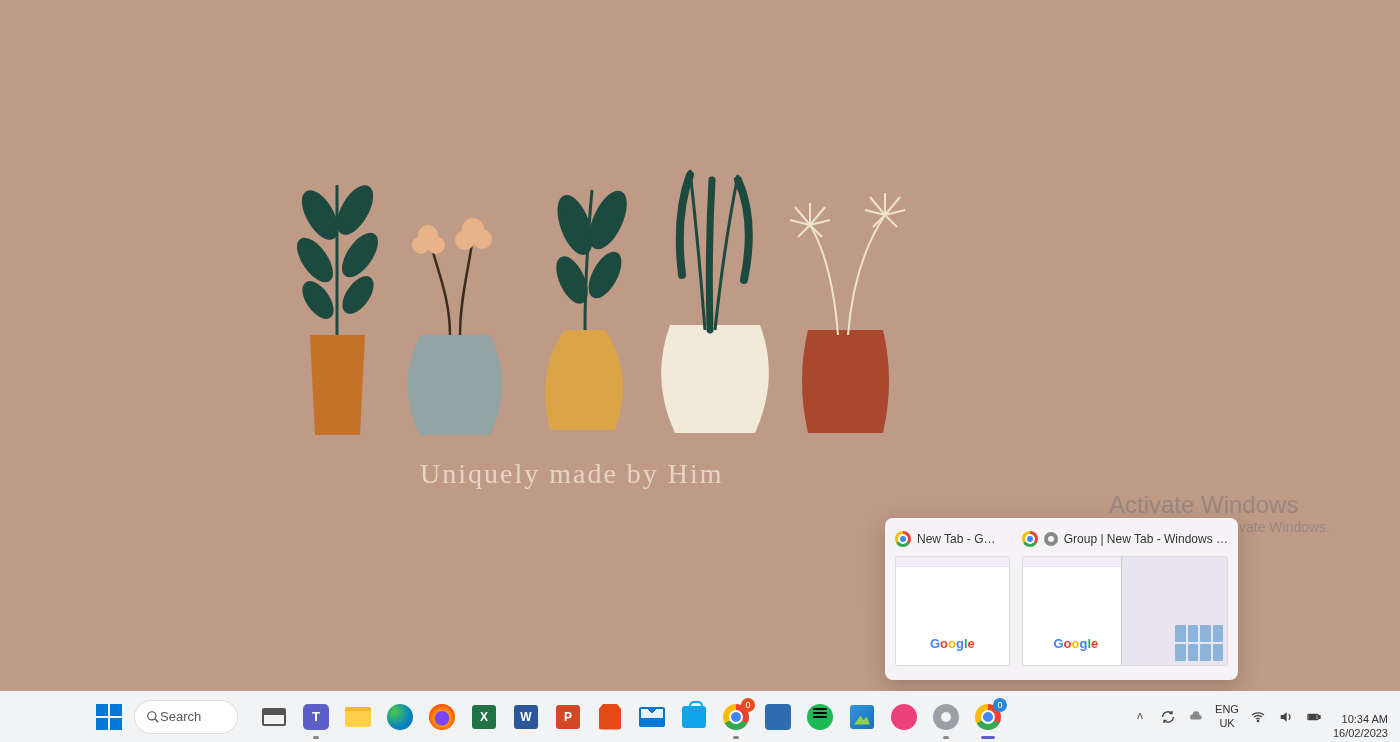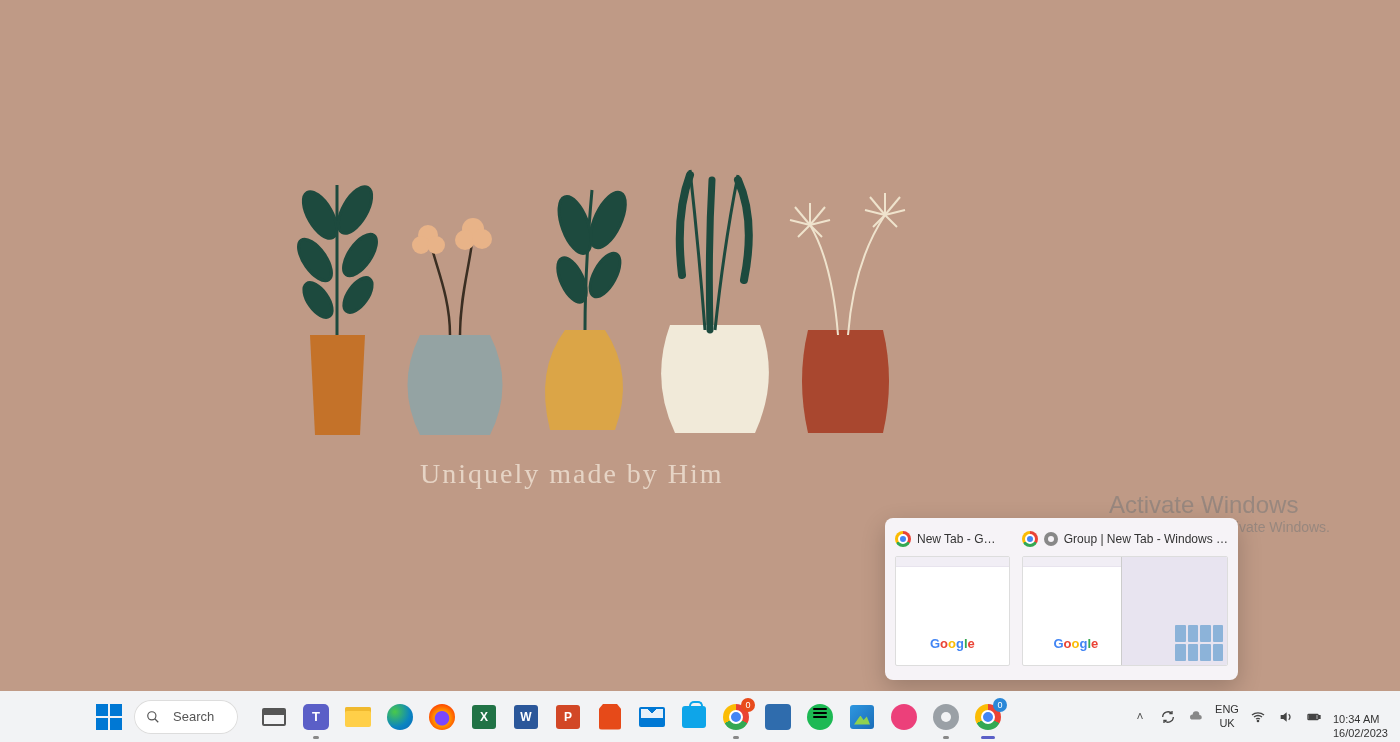--- a/index.html
+++ b/index.html
@@ -136,21 +136,21 @@
       width: 26px; height: 26px;
       display: grid; grid-template-columns: 1fr 1fr; grid-template-rows: 1fr 1fr; gap: 2px;
     }
     .win-logo div { background: #0078d4; }
     .search-box {
       display: flex; align-items: center;
       width: 104px; height: 34px;
       background: #fff;
       border-radius: 17px;
       padding: 0 12px;
-      gap: 13px;
+      gap: 0;
       font-size: 13px;
       color: #555;
       box-shadow: inset 0 0 0 1px #ddd;
     }
     .taskbar-apps {
       display: flex;
       align-items: center;
       gap: 10px;
       margin-left: 14px;
     }
@@ -173,21 +173,21 @@
     .badge.blue{background:#2b88d8;}
     .taskbar-right {
       margin-left: auto;
       display: flex;
       align-items: center;
       gap: 10px;
     }
     .tray-ico{width:18px;height:18px;color:#444;display:flex;align-items:center;justify-content:center;}
     .tray-ico svg{width:16px;height:16px;}
     .lang{font-size:11px;line-height:1.2;color:#333;text-align:center;}
-    .clock{font-size:11px;line-height:1.3;color:#333;margin-top:19px;}
+    .clock{font-size:11px;line-height:1.3;color:#333;text-align:right;margin-top:19px;}
     .chevron-up{font-size:12px;color:#555;}
 
     
     .ic-taskview{width:24px;height:18px;border:2px solid #555;border-radius:2px;background:linear-gradient(#555 0 33%,transparent 33%);}
     .ic-folder{width:26px;height:20px;background:#ffcf48;border-radius:2px;box-shadow:inset 0 4px 0 #f0b92e;}
     .ic-edge{width:26px;height:26px;border-radius:50%;background:radial-gradient(circle at 30% 30%,#4ac94a,#0a84c1 60%,#0a6ab8);}
     .ic-ff{width:26px;height:26px;border-radius:50%;background:radial-gradient(circle at 50% 55%,#7947ff 0 35%,#ff9500 40%,#ff3a00 80%);}
     .ic-excel{width:24px;height:24px;background:#217346;color:#fff;font-weight:700;font-size:12px;display:flex;align-items:center;justify-content:center;border-radius:3px;}
     .ic-word{width:24px;height:24px;background:#2b579a;color:#fff;font-weight:700;font-size:12px;display:flex;align-items:center;justify-content:center;border-radius:3px;}
     .ic-ppt{width:24px;height:24px;background:#d24726;color:#fff;font-weight:700;font-size:12px;display:flex;align-items:center;justify-content:center;border-radius:3px;}

